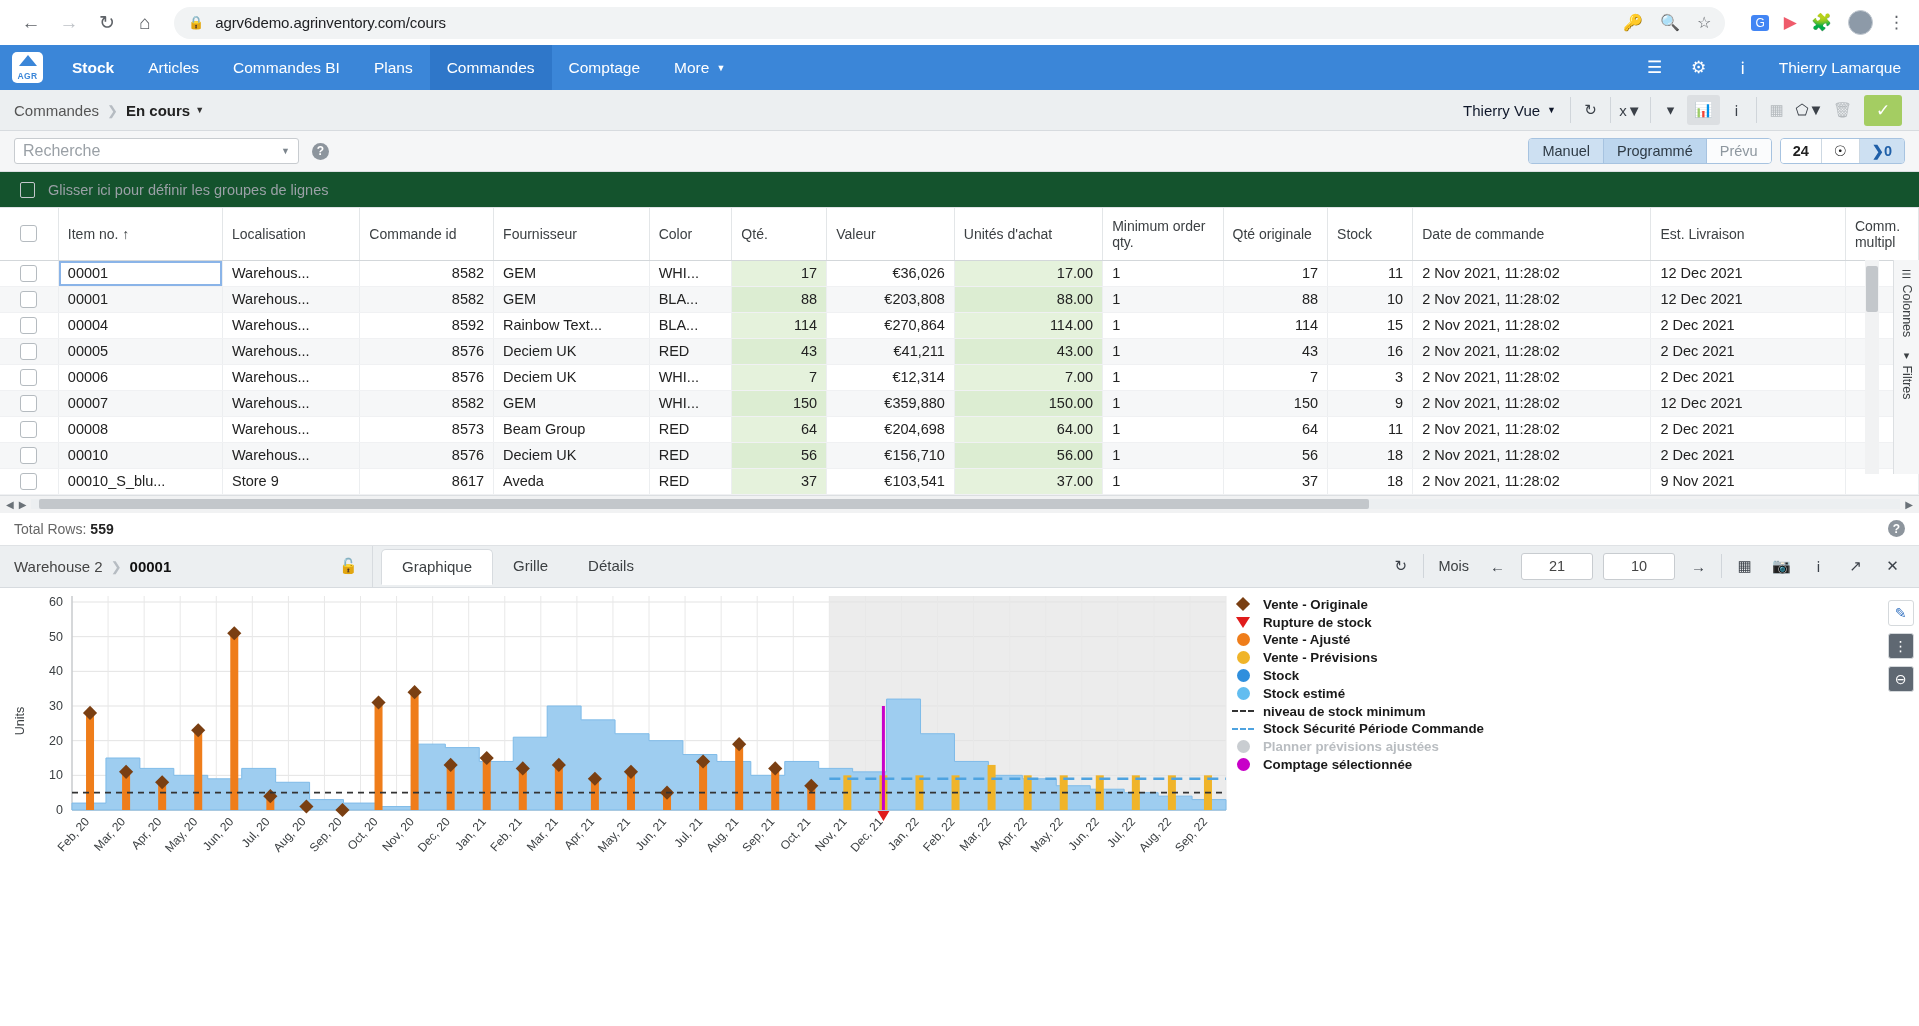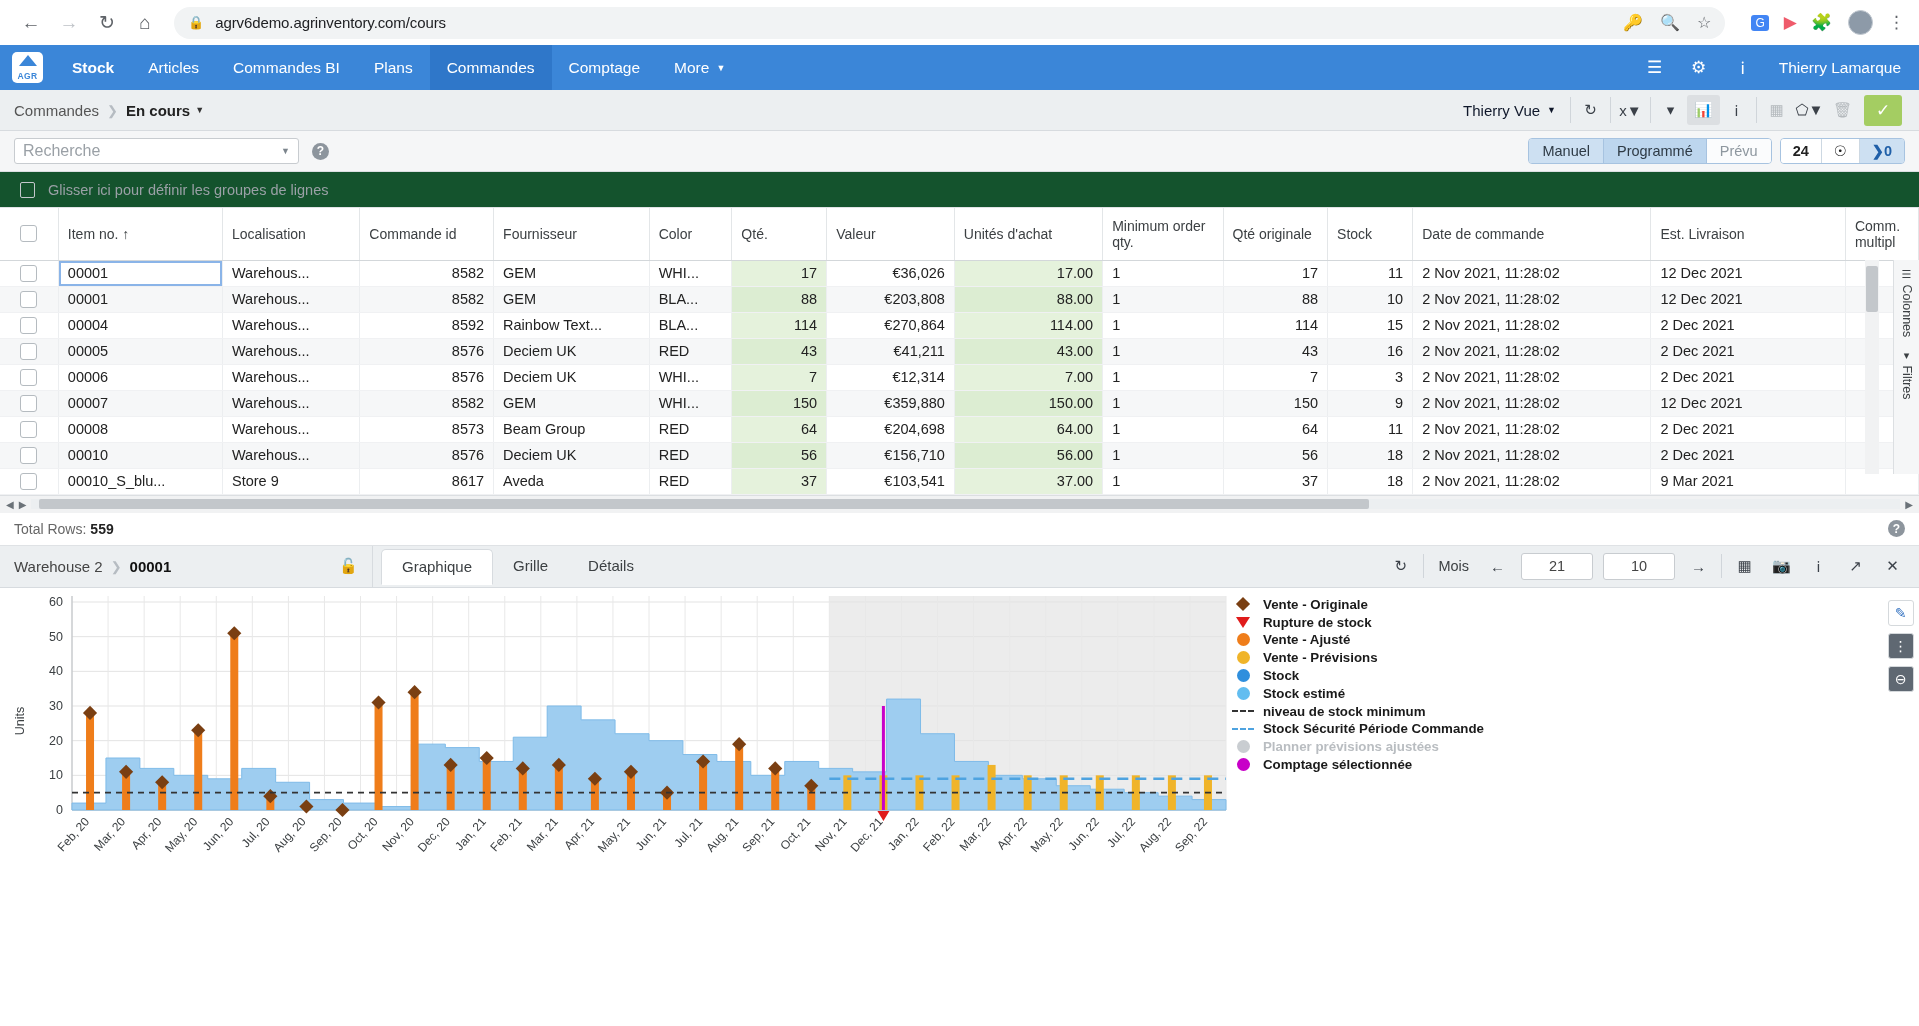--- a/index.html
+++ b/index.html
@@ -463,21 +463,21 @@
           <td class="lnk">8617</td>
           <td>Aveda</td>
           <td>RED</td>
           <td class="g">37</td>
           <td class="r">€103,541</td>
           <td class="g">37.00</td>
           <td>1</td>
           <td class="r">37</td>
           <td class="r">18</td>
           <td>2 Nov 2021, 11:28:02</td>
-          <td>9 Mar 2021</td>
+          <td>9 Nov 2021</td>
           <td></td>
         </tr>
       </tbody>
   </table>
 
   <div style="position:absolute;right:40px;top:52px;width:14px;height:214px;background:#f1f2f3;">
     <div style="position:absolute;top:6px;left:1px;width:12px;height:46px;background:#c3c7cb;border-radius:2px;"></div>
   </div>
 
   <div style="position:absolute;right:0;top:52px;width:26px;height:214px;background:#f5f6f7;border-left:1px solid #dcdfe2;">

